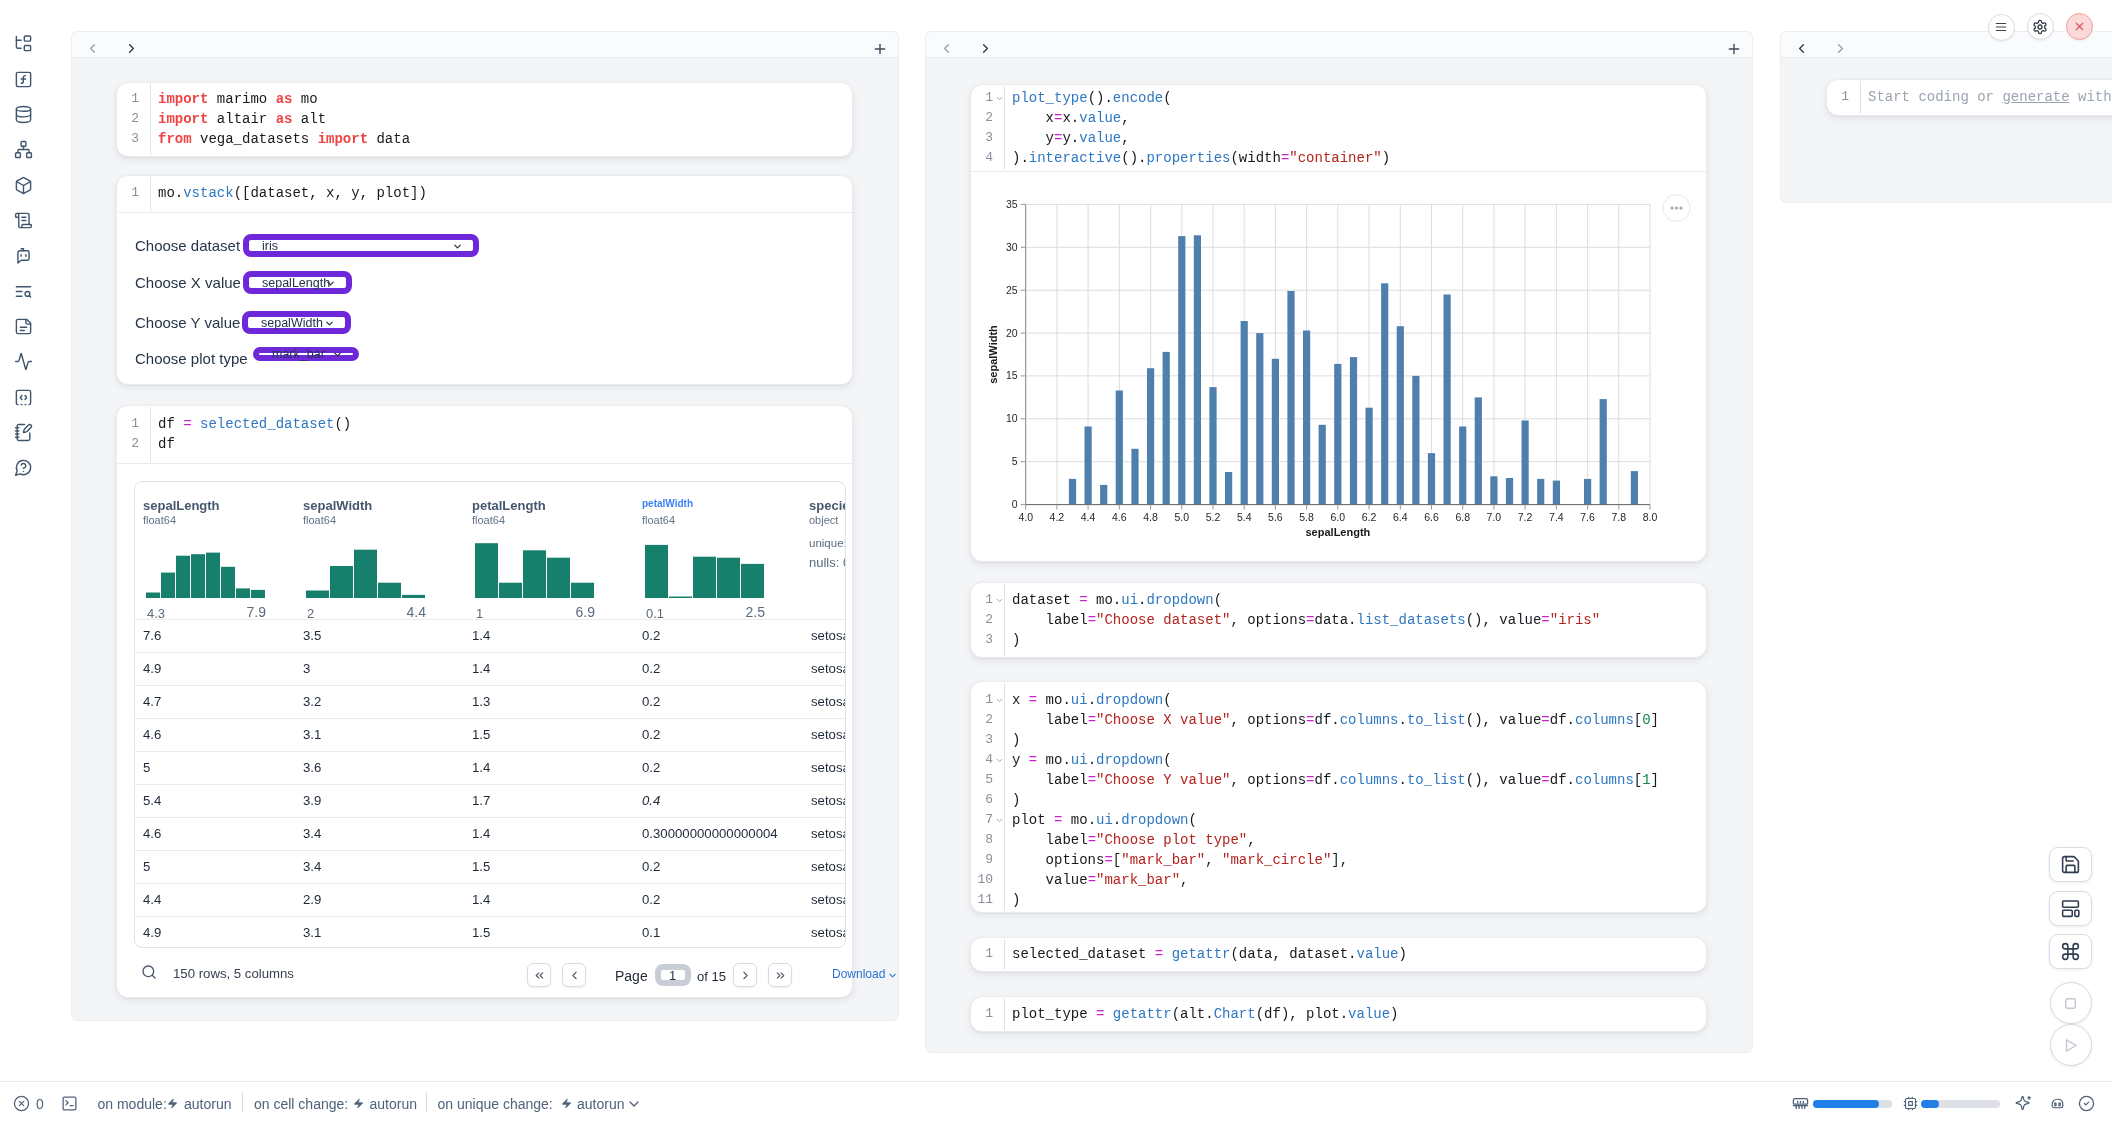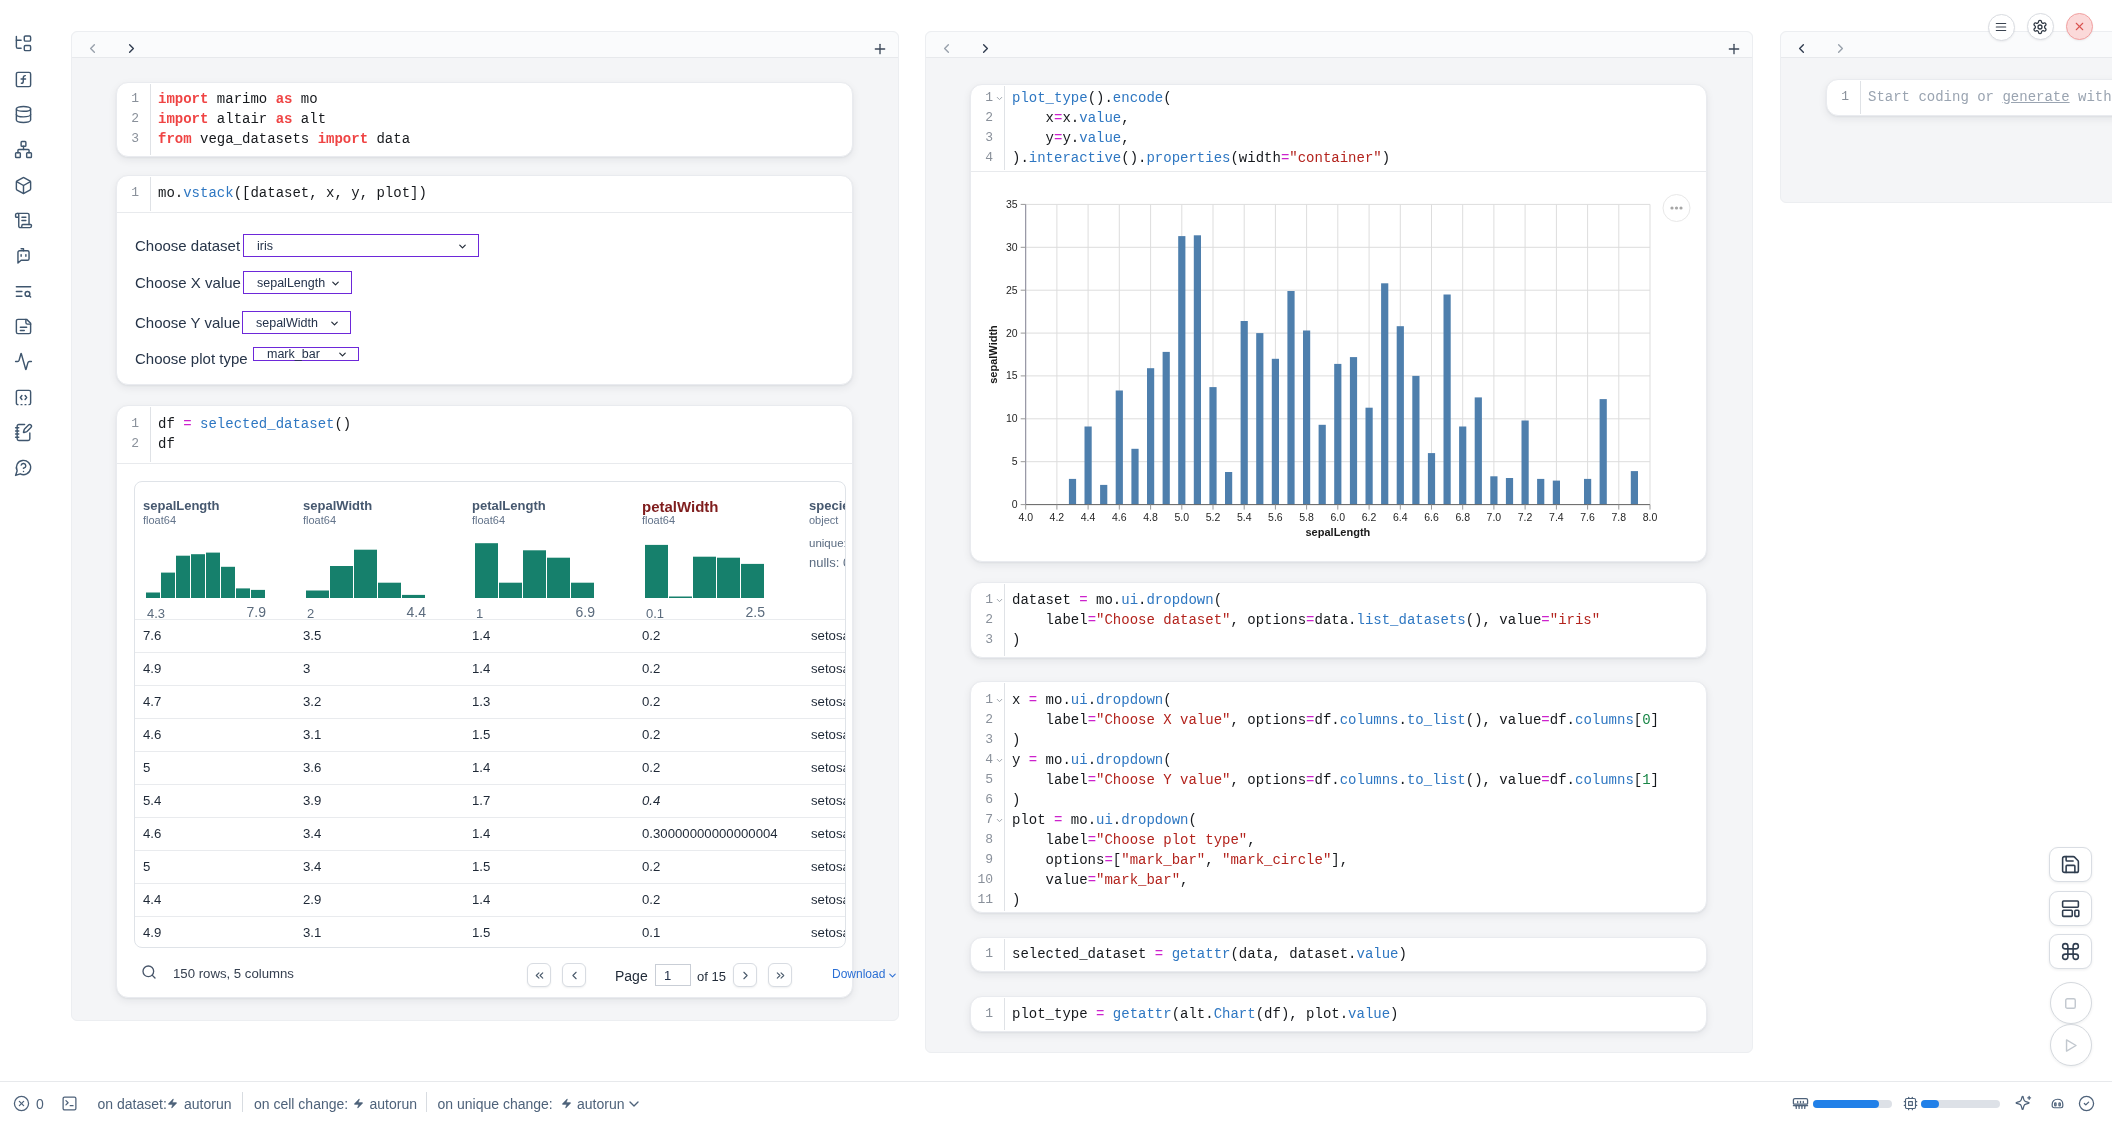--- a/index.html
+++ b/index.html
@@ -15,21 +15,21 @@
 .fold{position:absolute;right:0px;top:6px;}
 .cd{padding-left:8px;white-space:pre;}
 .cd i{font-style:normal;}
 .k{color:#ef4444;font-weight:bold;}
 .f{color:#2e77c2;}
 .s{color:#b3231d;}
 .o{color:#cc22cc;}
 .n{color:#178545;}
 .outdiv{border-top:1px solid #e8eaed;position:relative;}
 svg{display:block;}
-.selbox{position:absolute;background:#fff;border:1px solid #6d28d9;border-radius:0;font-size:12.5px;color:#23324a;display:flex;align-items:center;padding:0 0 0 13px;}
+.selbox{position:absolute;background:#fff;border:6px solid #6d28d9;border-radius:8px;font-size:12.5px;color:#23324a;display:flex;align-items:center;padding:0 0 0 13px;}
 .selbox .chev{position:absolute;right:10px;top:50%;margin-top:-5px;}
 .lbl{position:absolute;font-size:15px;color:#273549;}
 .pgbtn{position:absolute;width:24px;height:24px;background:#fff;border:1px solid #d8dce2;border-radius:6px;box-shadow:0 1px 2px rgba(15,23,42,.07);display:flex;align-items:center;justify-content:center;}
 </style></head><body>
 <div class="abs" style="left:14px;top:34px;">
     <svg width="19" height="19" viewBox="0 0 24 24" fill="none" stroke="#3f566e" stroke-width="1.8" stroke-linecap="round" stroke-linejoin="round">
       <path d="M3 3v13a2 2 0 0 0 2 2h4"></path>
       <path d="M3 8h6"></path>
       <rect x="13" y="2.5" width="8" height="6.5" rx="1.5"></rect>
       <rect x="13" y="14.5" width="8" height="6.5" rx="1.5"></rect>
@@ -281,21 +281,21 @@
           <svg width="124" height="116">
             <rect x="2.0" y="61.2" width="23.0" height="54.8" fill="#16806c"></rect>
             <rect x="26.0" y="100.7" width="23.0" height="15.3" fill="#16806c"></rect>
             <rect x="50.0" y="68.3" width="23.0" height="47.7" fill="#16806c"></rect>
             <rect x="74.0" y="75.7" width="23.0" height="40.3" fill="#16806c"></rect>
             <rect x="98.0" y="100.7" width="23.0" height="15.3" fill="#16806c"></rect>
           </svg>
         </div>
         <div class="abs" style="left:341px;top:124px;font-size:13px;color:#5b6b7d;">1</div>
         <div class="abs" style="left:337px;top:122px;width:123px;text-align:right;font-size:14px;color:#5b6b7d;">6.9</div>
-        <div class="abs" style="left:507px;top:16px;font-size:15px;font-weight:bold;color:#7f1d1d;">petalWidth</div>
+        <div class="abs" style="left:507px;top:16px;font-size:10px;font-weight:bold;color:#3b82f6;">petalWidth</div>
         <div class="abs" style="left:507px;top:32px;font-size:11px;color:#62738a;">float64</div>
         <div class="abs" style="left:508px;top:0px;">
           <svg width="124" height="116">
             <rect x="2.0" y="62.9" width="23.0" height="53.1" fill="#16806c"></rect>
             <rect x="26.0" y="114.5" width="23.0" height="1.5" fill="#16806c"></rect>
             <rect x="50.0" y="74.7" width="23.0" height="41.3" fill="#16806c"></rect>
             <rect x="74.0" y="75.7" width="23.0" height="40.3" fill="#16806c"></rect>
             <rect x="98.0" y="81.9" width="23.0" height="34.1" fill="#16806c"></rect>
           </svg>
         </div>
@@ -735,21 +735,21 @@
     </svg>
   </div>
 <div class="abs" style="left:36px;top:1096px;font-size:14px;color:#4e627a;">0</div>
 <div class="abs" style="left:61px;top:1095px;">
     <svg width="17" height="17" viewBox="0 0 24 24" fill="none" stroke="#4e627a" stroke-width="1.8" stroke-linecap="round" stroke-linejoin="round">
       <rect x="3" y="3" width="18" height="18" rx="2"></rect>
       <path d="m7 8 3 3-3 3"></path>
       <path d="M13 15h4"></path>
     </svg>
   </div>
-<div class="abs" style="left:97.5px;top:1096px;font-size:14px;color:#4e627a;">on dataset:</div>
+<div class="abs" style="left:97.5px;top:1096px;font-size:14px;color:#4e627a;">on module:</div>
 <div class="abs" style="left:166.5px;top:1098px;">
     <svg width="11" height="11" viewBox="0 0 24 24" fill="#4e627a" stroke="#4e627a" stroke-width="1" stroke-linejoin="round">
       <path d="M4 14a1 1 0 0 1-.78-1.63l9.9-10.2a.5.5 0 0 1 .86.46l-1.92 6.02A1 1 0 0 0 13 10h7a1 1 0 0 1 .78 1.63l-9.9 10.2a.5.5 0 0 1-.86-.46l1.92-6.02A1 1 0 0 0 11 14z"></path>
     </svg>
   </div>
 <div class="abs" style="left:184px;top:1096px;font-size:14px;color:#4e627a;">autorun</div>
 <div class="abs" style="left:242px;top:1092px;width:1px;height:20px;background:#d8dce1;"></div>
 <div class="abs" style="left:254px;top:1096px;font-size:14px;color:#4e627a;">on cell change:</div>
 <div class="abs" style="left:353px;top:1098px;">
     <svg width="11" height="11" viewBox="0 0 24 24" fill="#4e627a" stroke="#4e627a" stroke-width="1" stroke-linejoin="round">

